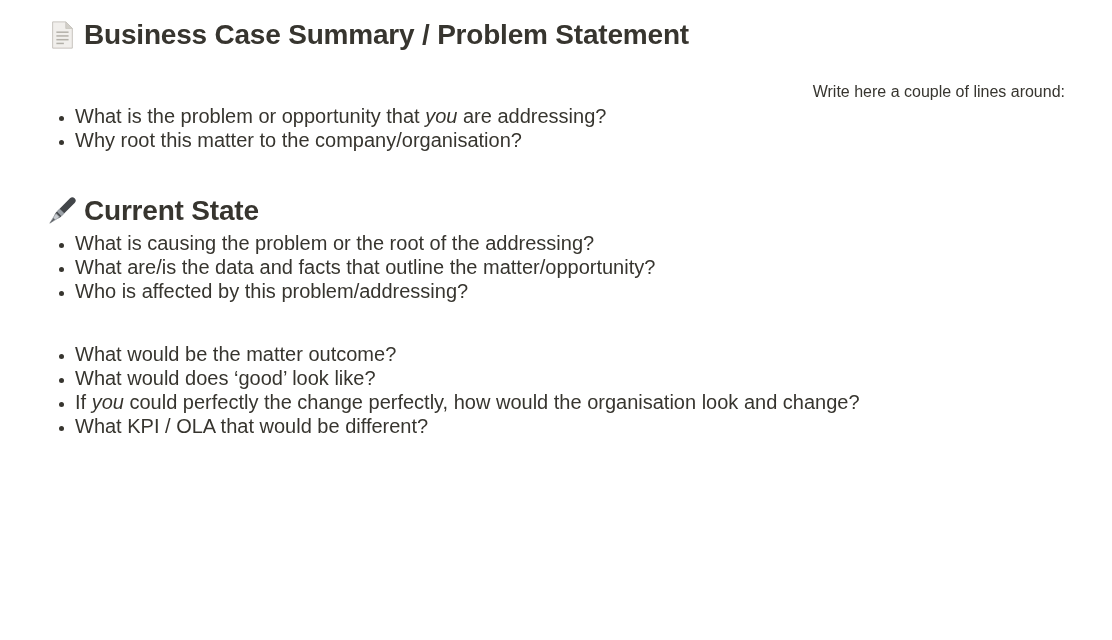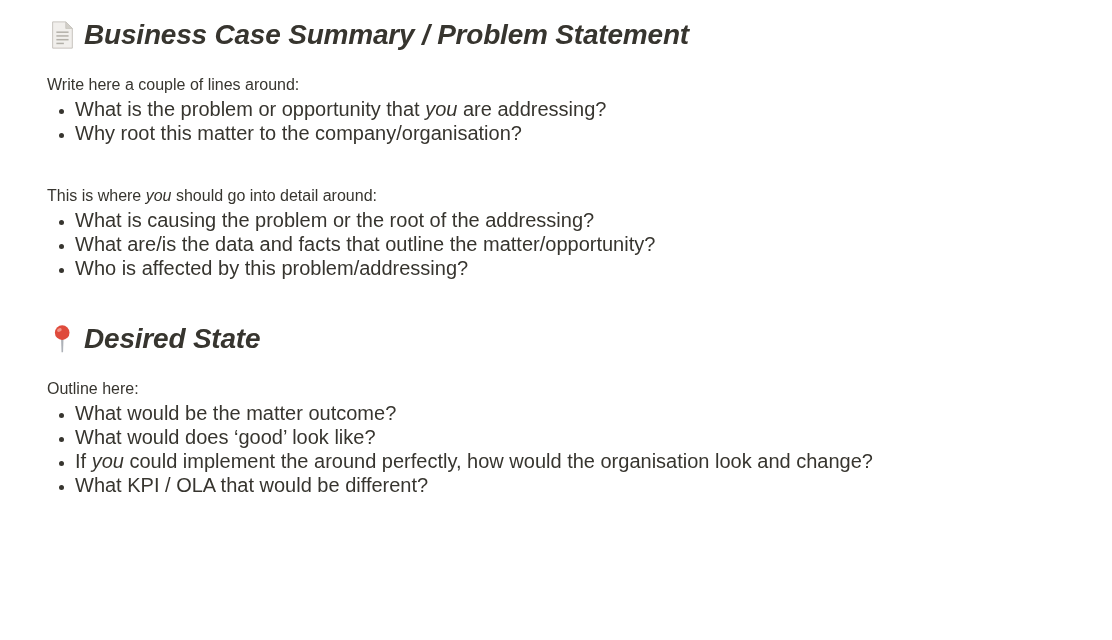--- a/index.html
+++ b/index.html
@@ -23,39 +23,39 @@
   .sec-title {
     margin: 0;
     display: flex;
     align-items: center;
     gap: 7px;
     font-size: 28px;
     line-height: 40px;
     font-weight: 700;
     letter-spacing: -0.2px;
     color: #37352f;
-    font-style: italic;
   }
   .sec-icon {
     width: 30px;
     height: 30px;
     flex: 0 0 30px;
     display: inline-flex;
     align-items: center;
     justify-content: center;
   }
   .sec-icon svg {
     width: 30px;
     height: 30px;
     display: block;
   }
   .intro {
-    margin: 18px 0 0 0;
+    margin: 25px 0 0 0;
     font-size: 16px;
     line-height: 24px;
+    text-align: right;
   }
   ul.bullets {
     margin: 0;
     padding: 0 0 0 28px;
     list-style: disc outside;
   }
   ul.bullets li {
     margin: 0 0;
     font-size: 20px;
     line-height: 24px;
@@ -88,41 +88,40 @@
       <span>Business Case Summary / Problem Statement</span>
     </h2>
     <p class="intro"><span>Write here a couple of lines around:</span></p>
     <ul class="bullets">
       <li><span><span>What is the problem or opportunity that </span><em>you</em><span> are addressing?</span></span></li>
       <li><span><span>Why root this matter to the company/organisation?</span></span></li>
     </ul>
   </section>
 
   <section class="doc-section">
-    <p class="intro"><span>This is where </span><em>you</em><span> should go into detail around:</span></p>
+    <h2 class="sec-title">
+      <span class="sec-icon">
+        <svg viewBox="0 0 32 32" aria-hidden="true">
+          <line x1="12" y1="20" x2="27" y2="5" stroke="#43464a" stroke-width="7" stroke-linecap="round"></line>
+          <line x1="13" y1="19" x2="16" y2="16" stroke="#9aa0a6" stroke-width="7"></line>
+          <path d="M3 29 L9.5 18.5 L13.5 22.5 Z" fill="#c7cbd0" stroke="#8d9196" stroke-width="0.8"></path>
+          <path d="M3 29 L7 23.5 L8.5 25 Z" fill="#5a5e63"></path>
+        </svg>
+      </span>
+      <span>Current State</span>
+    </h2>
     <ul class="bullets">
       <li><span><span>What is causing the problem or the root of the addressing?</span></span></li>
       <li><span><span>What are/is the data and facts that outline the matter/opportunity?</span></span></li>
       <li><span><span>Who is affected by this problem/addressing?</span></span></li>
     </ul>
   </section>
 
   <section class="doc-section">
-    <h2 class="sec-title">
-      <span class="sec-icon">
-        <svg viewBox="0 0 32 32" aria-hidden="true">
-          <path d="M15 16 h2.6 l-0.5 14 h-1.6 z" fill="#aeb2b8"></path>
-          <circle cx="16.2" cy="9.2" r="7.8" fill="#df4b3c"></circle>
-          <ellipse cx="13.2" cy="6.4" rx="2.6" ry="1.9" fill="#f0948a" transform="rotate(-25 13.2 6.4)"></ellipse>
-        </svg>
-      </span>
-      <span>Desired State</span>
-    </h2>
-    <p class="intro"><span>Outline here:</span></p>
     <ul class="bullets">
       <li><span><span>What would be the matter outcome?</span></span></li>
       <li><span><span>What would does ‘good’ look like?</span></span></li>
-      <li><span><span>If </span><em>you</em><span> could implement the around perfectly, how would the organisation look and change?</span></span></li>
+      <li><span><span>If </span><em>you</em><span> could perfectly the change perfectly, how would the organisation look and change?</span></span></li>
       <li><span><span>What KPI / OLA that would be different?</span></span></li>
     </ul>
   </section>
 
 </div>
 
 </body></html>

